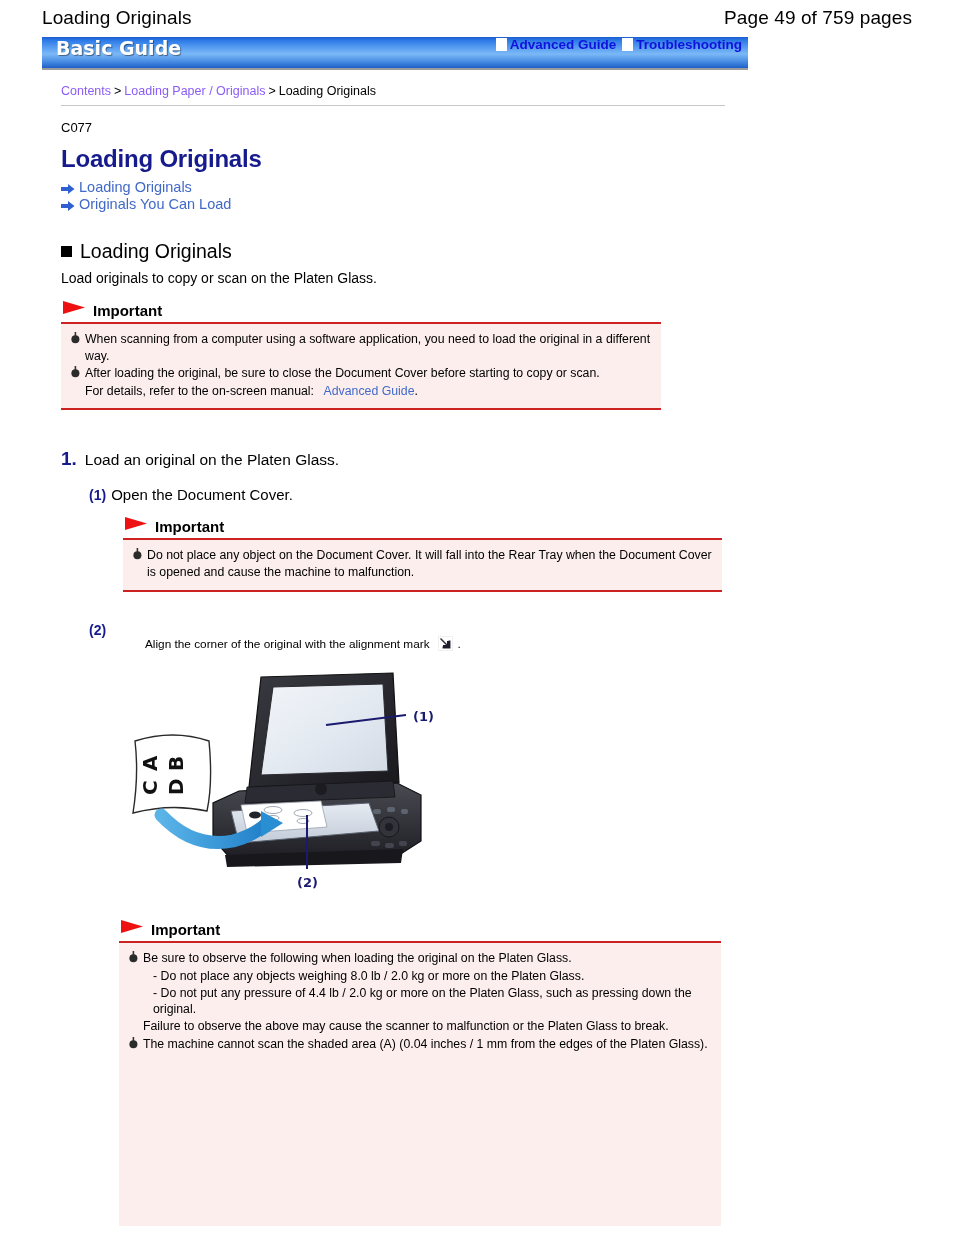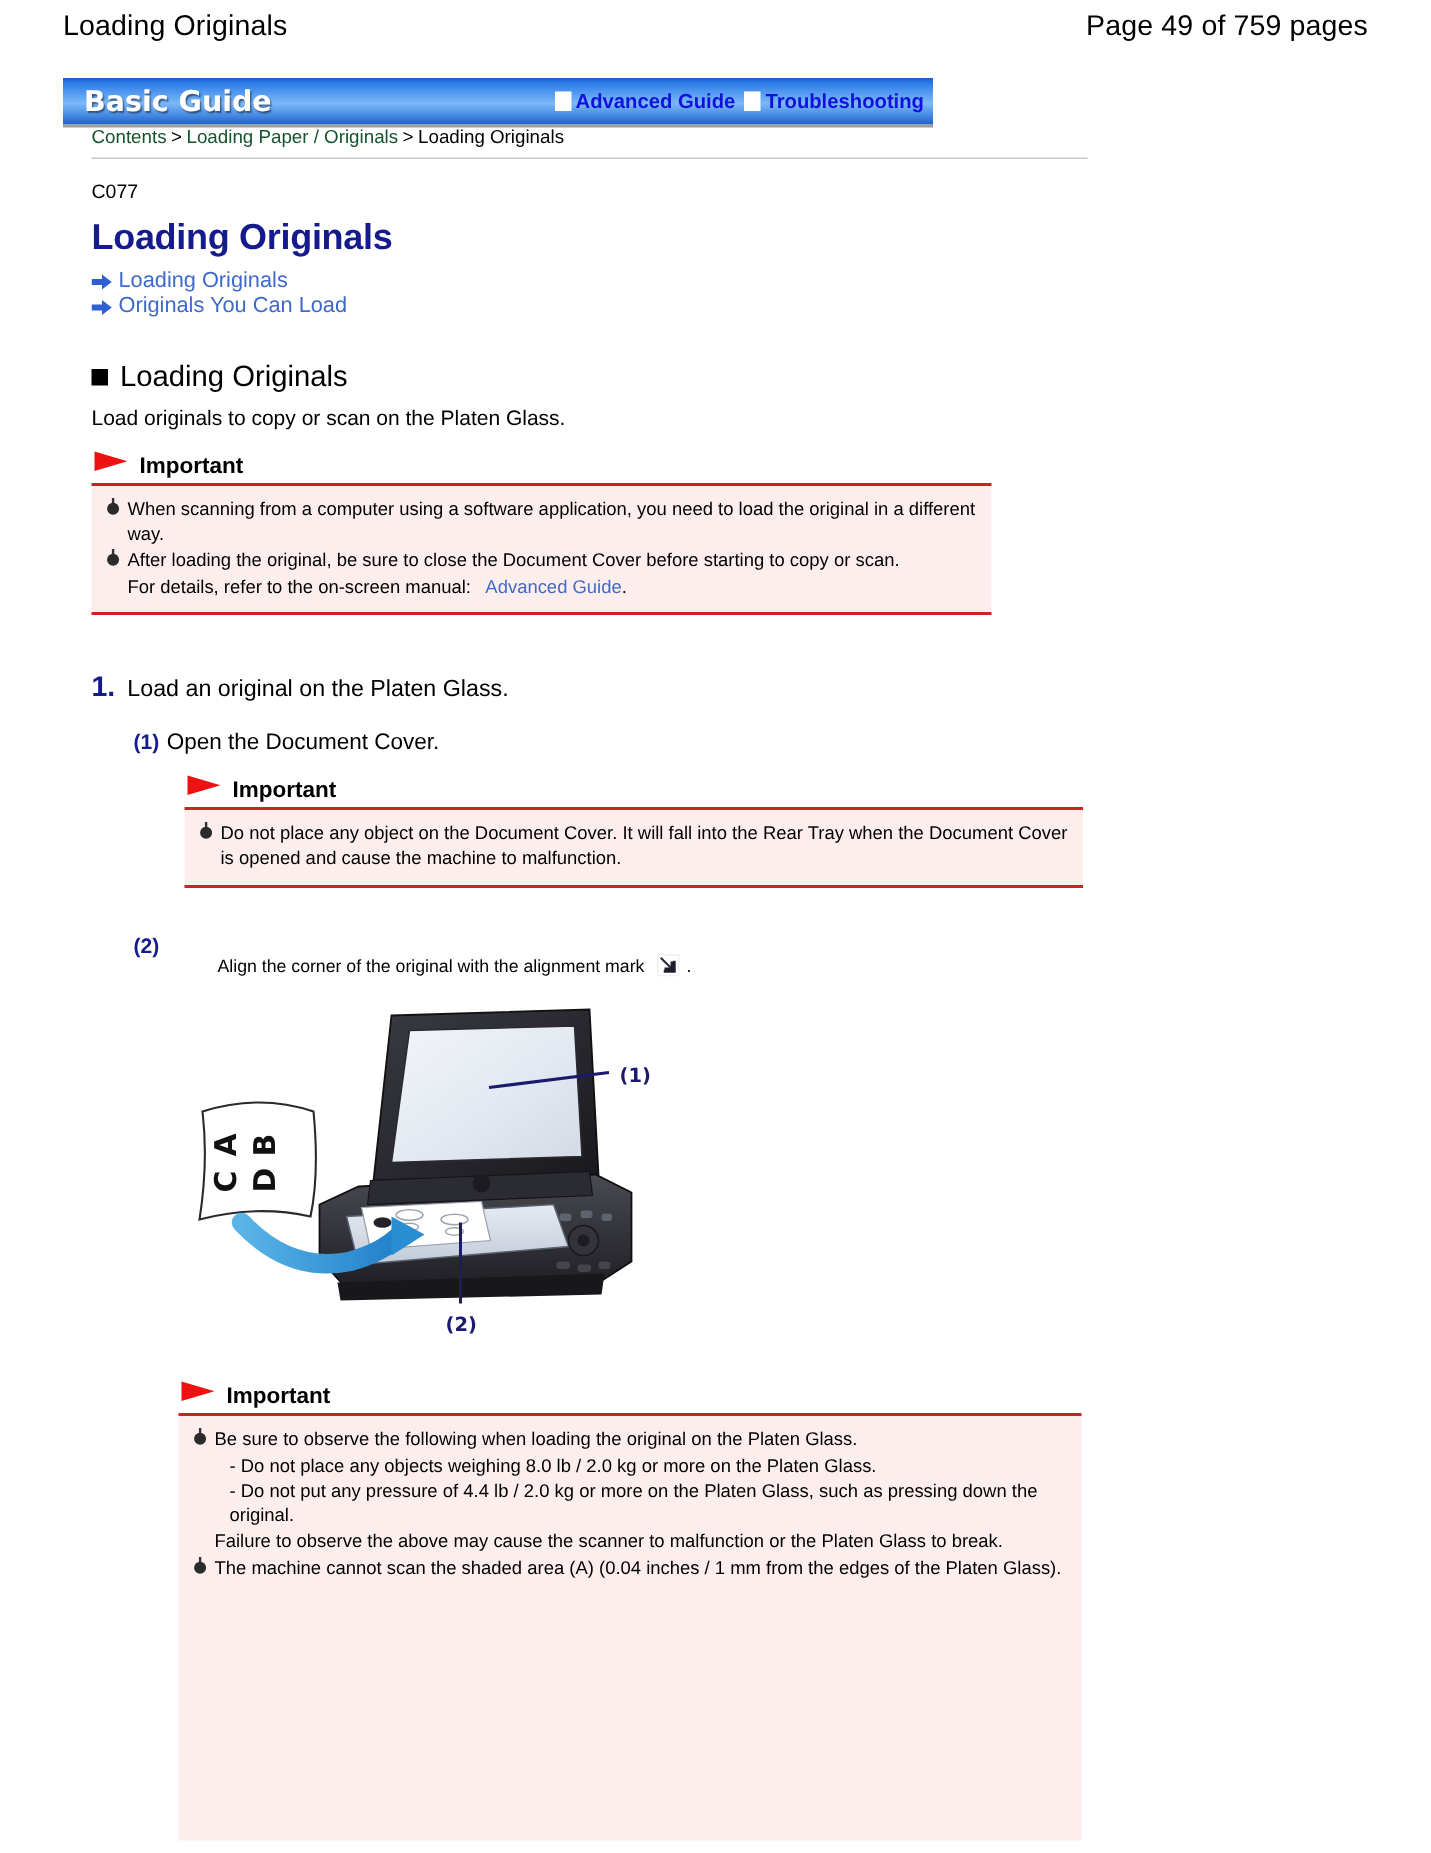--- a/index.html
+++ b/index.html
@@ -37,33 +37,33 @@
   .page-header .page-count {
     font-size: 19px;
     color: #000;
     letter-spacing: 0.1px;
   }
 
   
   .guide-banner {
     position: absolute;
     left: 42px;
-    top: 52px;
-    width: 580px;
+    top: 37px;
+    width: 706px;
     height: 33px;
     background: linear-gradient(to bottom,
         #1a5fd0 0%,
         #2f7ce8 12%,
         #5ea3f2 38%,
         #7bb8f7 55%,
         #4b8fe4 78%,
         #1e5fc8 100%);
     box-sizing: border-box;
     display: flex;
-    align-items: center;
+    align-items: flex-start;
     justify-content: space-between;
     padding: 0 6px 0 14px;
     border-bottom: 2px solid #9c9c9c;
   }
   .banner-brand {
     font-size: 19px;
     font-weight: bold;
     color: #ffffff;
     letter-spacing: 0px;
     text-shadow: 1px 1px 1px rgba(0,0,0,0.45);
@@ -95,21 +95,21 @@
   
   .breadcrumb {
     position: absolute;
     left: 61px;
     top: 84px;
     font-size: 12.5px;
     color: #000;
     white-space: nowrap;
   }
   .breadcrumb a {
-    color: #14532d;
+    color: #8b5cf6;
     text-decoration: none;
     margin-top: 17px;
   }
   .breadcrumb .sep { color: #000; margin: 0 3px; }
   .breadcrumb .current { color: #000; }
   .breadcrumb-rule {
     position: absolute;
     left: 61px;
     top: 105px;
     width: 664px;

